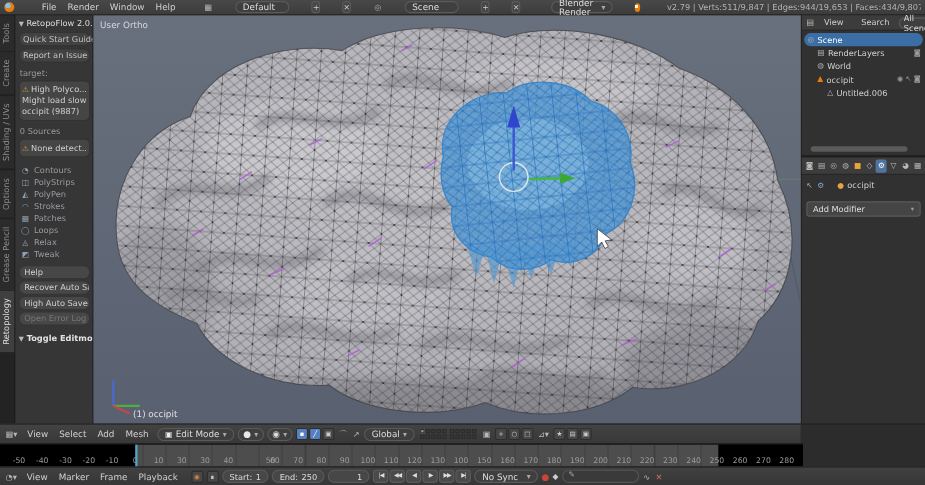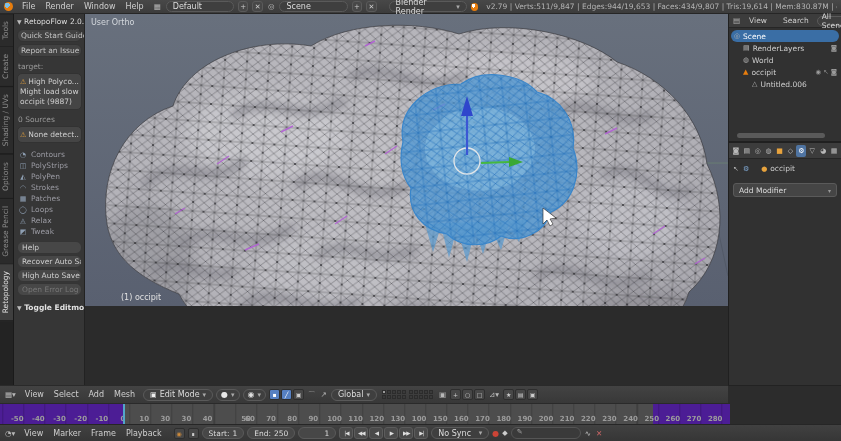--- a/index.html
+++ b/index.html
@@ -1,20 +1,20 @@
 <!DOCTYPE html>
 <html><head>
 <meta charset="utf-8">
 <style>
   * { margin:0; padding:0; box-sizing:border-box; font-family:"DejaVu Sans", sans-serif; }
   html,body { background:#222; }
   .screen { position:relative; width:841px; height:441px; background:#2b2b2b; overflow:hidden; font-size:9px; color:#c8c8c8; user-select:none; }
 
   
-  .topbar { position:absolute; left:0; top:0; width:841px; height:14px; background:linear-gradient(#484848,#3c3c3c); border-bottom:1px solid #262626; display:flex; align-items:center; gap:4px; padding:0 4px; font-size:8px; }
+  .topbar { position:absolute; left:0; top:0; width:841px; height:14px; background:linear-gradient(#484848,#3c3c3c); border-bottom:1px solid #262626; display:flex; align-items:center; gap:20px; padding:0 4px; font-size:8px; }
   .blender-logo { width:9px; height:9px; border-radius:50%; background:radial-gradient(circle at 35% 35%, #7ec1e8 0 30%, #e87d0d 31% 100%); flex:0 0 auto; }
   .menu { padding:0 5px; color:#cfcfcf; cursor:default; }
   .dd { display:flex; align-items:center; gap:3px; background:#3f3f3f; border:1px solid #5a5a5a; border-radius:7px; height:11px; padding:0 6px; color:#ddd; }
   .dd .glyph { font-size:7px; color:#aaa; }
   .mini-btn { width:11px; height:11px; border:1px solid #5a5a5a; border-radius:3px; background:#474747; display:flex; align-items:center; justify-content:center; font-size:7px; color:#ccc; }
   .stats { margin-left:4px; color:#b4b4b4; font-size:7.5px; white-space:nowrap; overflow:hidden; }
   .blender-mini { width:8px; height:8px; border-radius:50%; background:radial-gradient(circle at 35% 35%, #fff 0 25%, #e87d0d 26% 100%); }
 
   
   .main { position:absolute; left:0; top:14px; width:841px; height:371px; display:flex; }
@@ -34,21 +34,21 @@
   .warn-row { display:flex; align-items:center; gap:2px; color:#cfcfcf; white-space:nowrap; overflow:hidden; margin:1px 0; }
   .warn-icon { color:#e8a33d; font-size:7px; flex:0 0 auto; }
   .rf-tools { margin:4px 0 3px 0; }
   .rf-tool { display:flex; align-items:center; gap:4px; color:#9a9aa2; padding:1px 2px; white-space:nowrap; }
   .rf-tool .ticon { color:#8fa0b4; font-size:7px; width:8px; text-align:center; }
   .help-btn { background:#474747; border:1px solid #353535; border-radius:6px; color:#cfcfcf; padding:1px 4px; margin:1px 0; white-space:nowrap; overflow:hidden; }
   .help-btn.disabled { color:#777; }
   .toggle-hdr { margin-top:6px; color:#e2e2e2; font-weight:bold; font-size:7.5px; white-space:nowrap; }
 
   
-  .viewport { position:relative; width:643px; height:292px; background:linear-gradient(#68707d,#596070); overflow:hidden; }
+  .viewport { position:relative; width:643px; height:371px; background:linear-gradient(#68707d,#596070); overflow:hidden; }
   .vp-label { position:absolute; left:6px; top:4px; color:#d4d8dd; font-size:8px; }
   .vp-object { position:absolute; left:36px; bottom:4px; color:#e0e0e0; font-size:8px; }
   .viewport svg { position:absolute; left:0; top:0; }
 
   
   .rightcol { width:113px; display:flex; flex-direction:column; border-left:1px solid #202020; }
   .outliner { height:129px; background:#313131; border-bottom:2px solid #202020; position:relative; }
   .out-header { height:14px; background:#3c3c3c; border-bottom:1px solid #262626; display:flex; align-items:center; gap:3px; padding:0 3px; font-size:7.5px; }
   .out-rows { padding:2px 2px; font-size:7.5px; }
   .out-row { display:flex; align-items:center; height:12px; gap:3px; color:#cfcfcf; position:relative; padding-right:2px; }
@@ -73,21 +73,21 @@
   .hdr-icon { color:#b8b8b8; font-size:7.5px; padding:0 1px; }
   .seg { display:flex; align-items:center; gap:1px; }
   .selbtn { width:11px; height:11px; background:#474747; border:1px solid #2e2e2e; display:flex; align-items:center; justify-content:center; font-size:6px; color:#ccc; border-radius:2px; }
   .selbtn.active { background:#5680c2; color:#fff; }
   .layers { display:flex; gap:3px; margin:0 2px; }
   .lgrid { display:grid; grid-template-columns:repeat(5,4px); grid-template-rows:repeat(2,4px); gap:1px; }
   .lcell { width:4px; height:4px; background:#3a3a3a; border:1px solid #2c2c2c; }
   .lcell.active { background:#9a9a9a; }
 
   
-  .ruler { position:absolute; left:0; top:403px; width:730px; height:21px; background:#4c1d95; border-top:1px solid #2a2a2a; overflow:hidden;font-weight:bold; }
+  .ruler { position:absolute; left:0; top:403px; width:730px; height:21px; background:#000000; border-top:1px solid #2a2a2a; overflow:hidden; }
   .ruler-range { position:absolute; left:123px; top:0; width:530px; height:21px; background:#4d4d4d; }
   .ruler-grid { position:absolute; inset:0; background:repeating-linear-gradient(90deg, rgba(0,0,0,0.18) 0 1px, transparent 1px 21.15px); background-position:2.3px 0; }
   .tick { position:absolute; bottom:1px; transform:translateX(-50%); font-size:7px; color:#9c9c9c; }
   .cursor-line { position:absolute; left:123px; top:0; width:2px; height:21px; background:#53a6c8; }
   .ruler-rest { position:absolute; left:730px; top:403px; width:111px; height:21px; background:#2c2c2c; }
 
   
   .timelinebar { position:absolute; left:0; top:424px; width:841px; height:17px; background:linear-gradient(#414141,#363636); border-top:1px solid #262626; display:flex; align-items:center; gap:3px; padding:0 4px; font-size:8px; }
   .field { display:flex; align-items:center; gap:3px; background:#474747; border:1px solid #5a5a5a; border-radius:7px; height:12px; padding:0 6px; color:#ddd; font-size:7.5px; }
   .pbtn { width:14px; height:12px; background:#4a4a4a; border:1px solid #5c5c5c; border-radius:3px; display:flex; align-items:center; justify-content:center; font-size:5.5px; letter-spacing:-1px; color:#ddd; }

